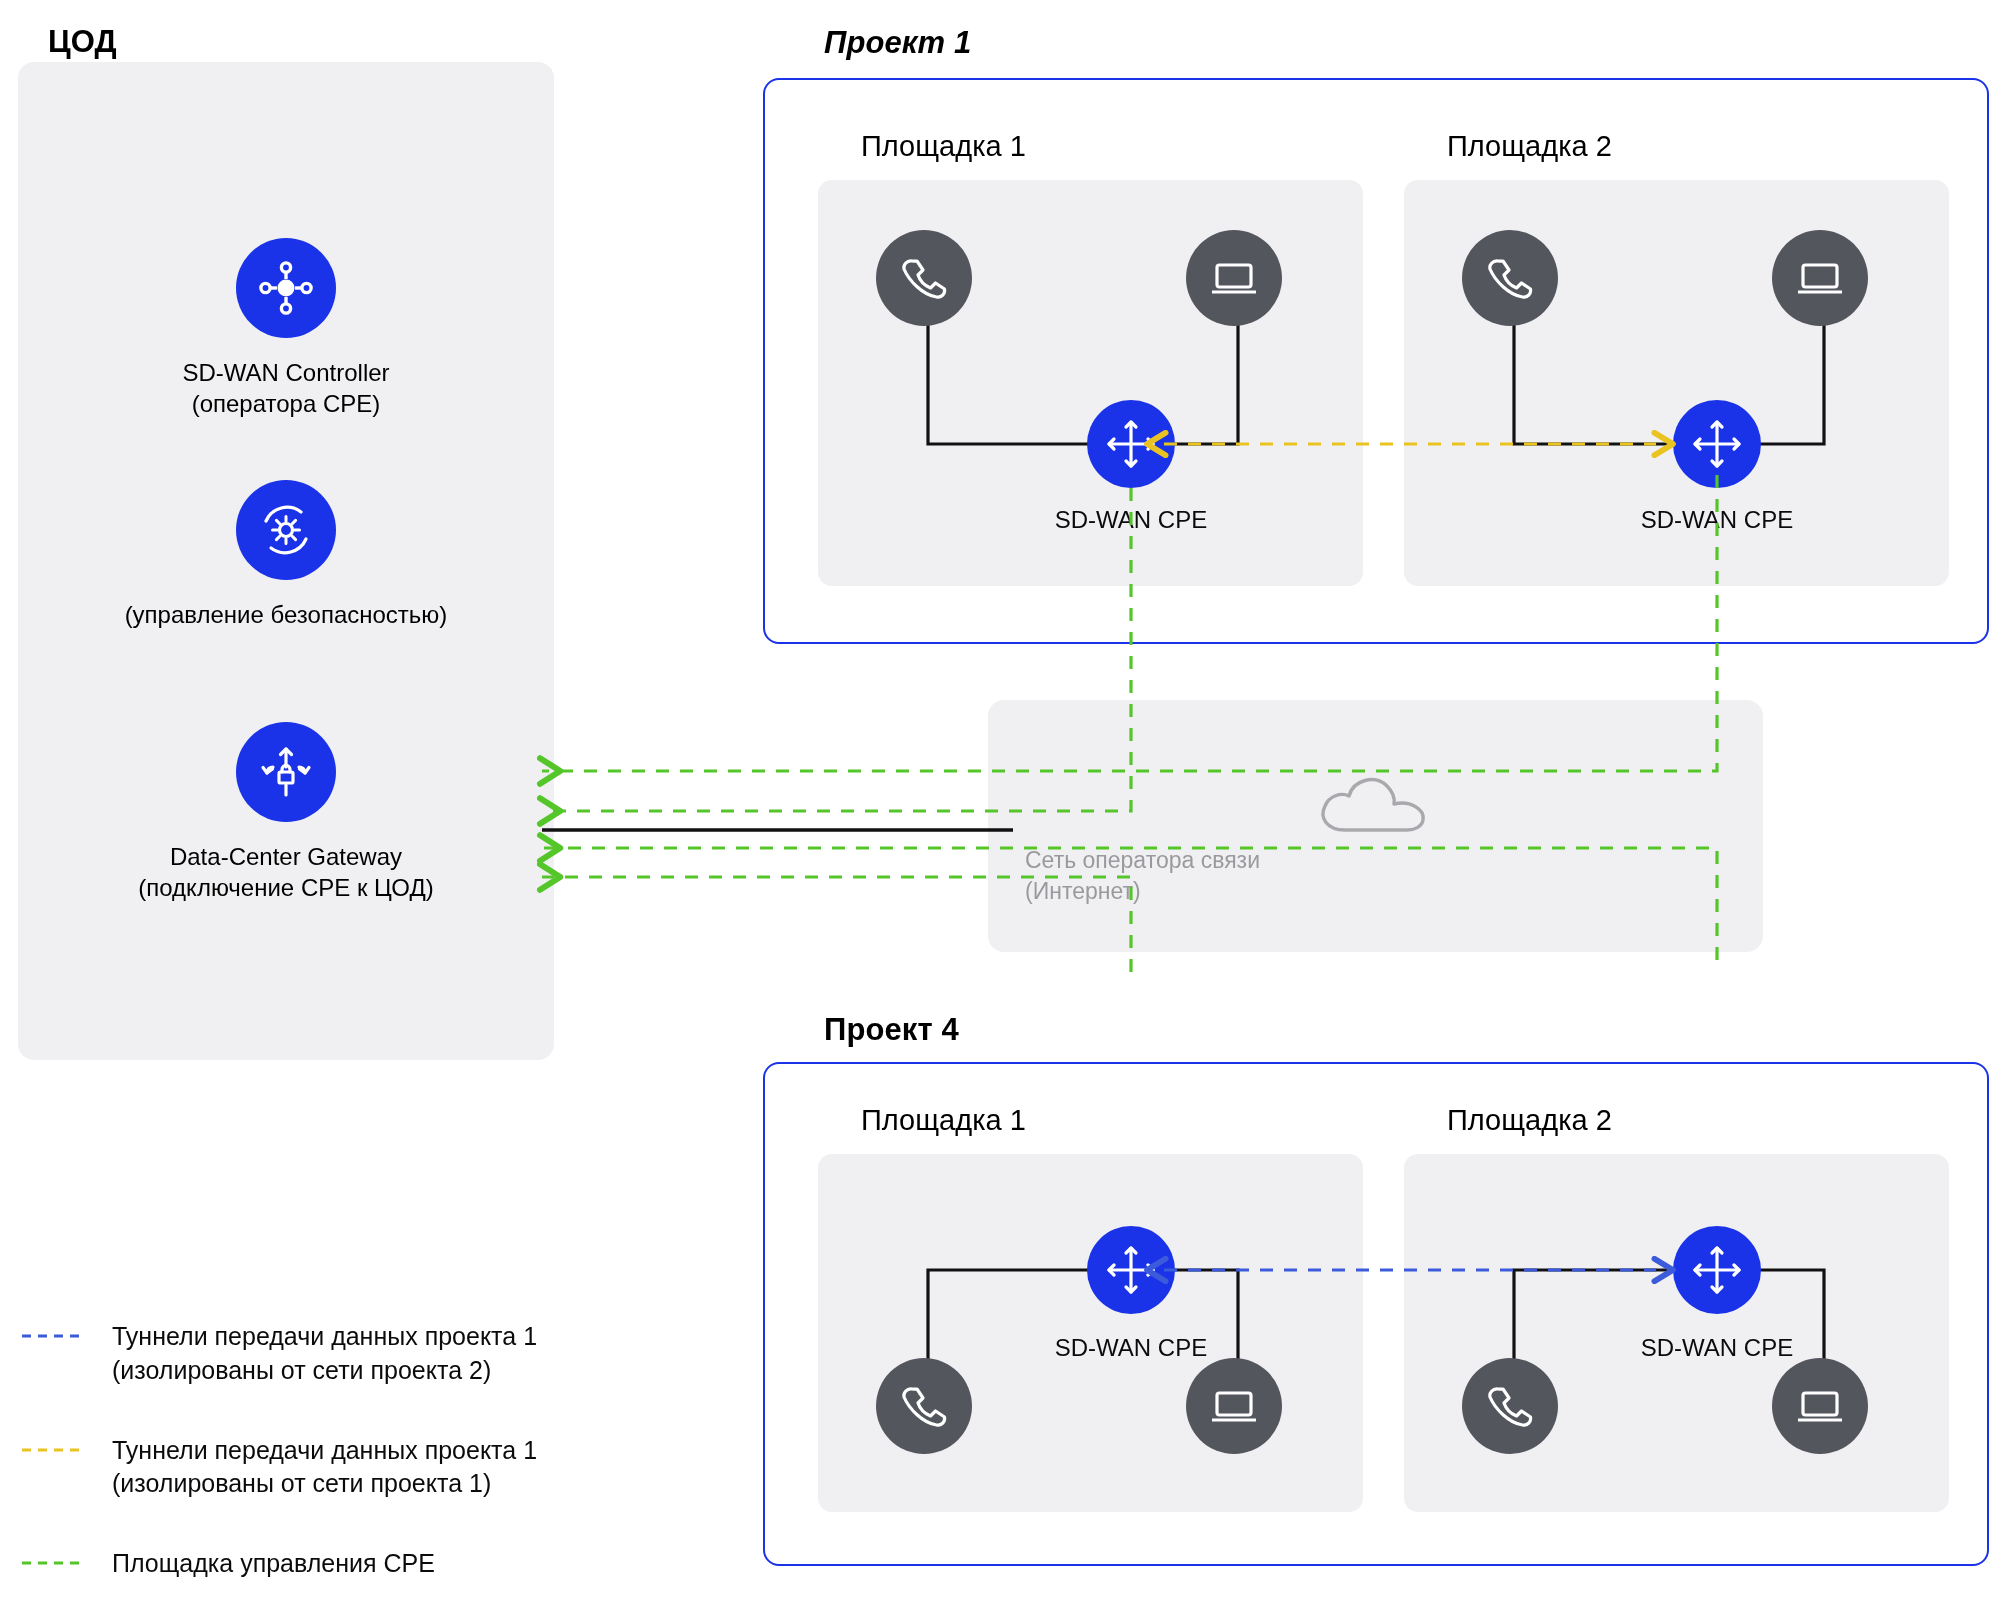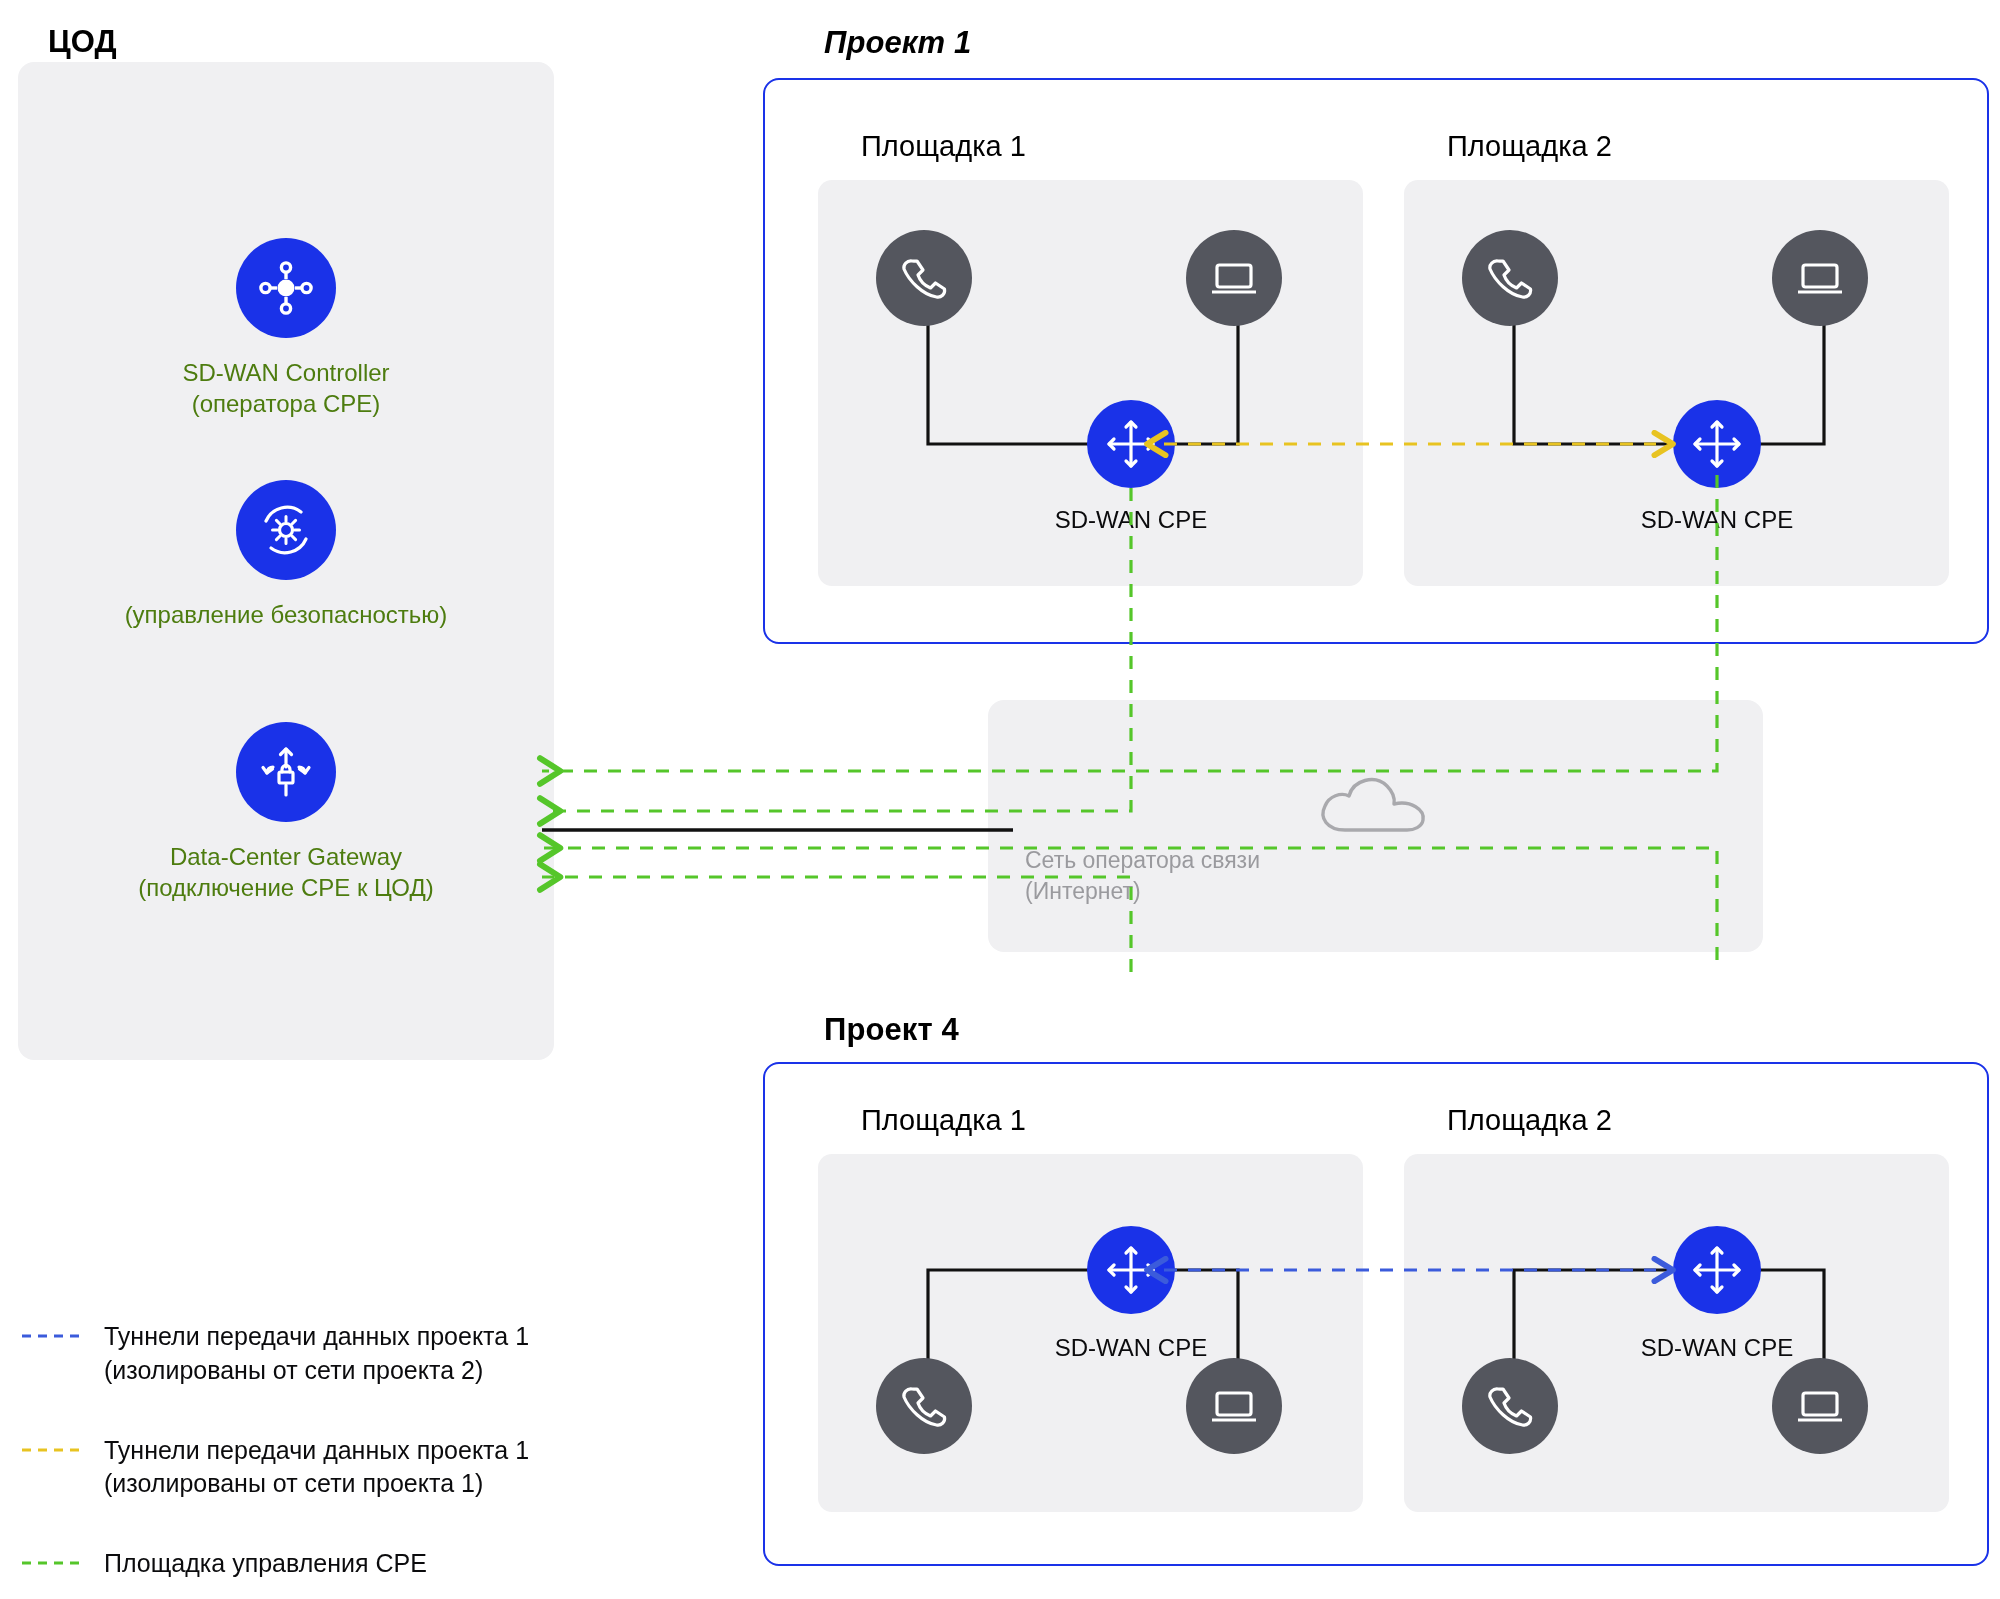--- a/index.html
+++ b/index.html
@@ -4,27 +4,27 @@
 <style>
   html,body{margin:0;padding:0;background:#ffffff;}
   body{width:2000px;height:1599px;position:relative;overflow:hidden;
        font-family:"Liberation Sans","DejaVu Sans",sans-serif;color:#000;}
   .abs{position:absolute;}
   .panel{background:#f0f0f2;border-radius:16px;}
   .projbox{border:2.5px solid #1a32e8;border-radius:16px;background:transparent;}
   .sitebox{background:#f0f0f2;border-radius:14px;}
   .hdr{font-size:31px;font-weight:bold;letter-spacing:.1px;line-height:1;}
   .sitehdr{font-size:29px;font-weight:normal;line-height:1;}
-  .nodelbl{font-size:24px;text-align:center;line-height:1.28;color:#4d7c0f;}
+  .nodelbl{font-size:24px;text-align:center;line-height:1.28;color:#000000;}
   .cpelbl{font-size:24px;text-align:center;color:#0b0b0d;line-height:1;}
   .circle{border-radius:50%;display:flex;align-items:center;justify-content:center;}
   .blue{background:#1a32e8;}
   .grey{background:#54565e;}
   .cloudlbl{font-size:23px;color:#9a9a9e;text-align:left;line-height:1.35;}
-  .legtxt{font-size:25px;line-height:1.35;color:#0b0b0d;white-space:pre-line;}
+  .legtxt{font-size:25px;line-height:1.35;color:#0b0b0d;white-space:pre-line;margin-left:8px;}
   svg{display:block;overflow:visible;}
 </style>
 </head>
 <body>
 
 <div class="abs hdr" style="left:48px;top:26px;">ЦОД</div>
 <div class="abs panel" style="left:18px;top:62px;width:536px;height:998px;"></div>
 
 <div class="abs circle blue" style="left:236px;top:238px;width:100px;height:100px;">
   <svg width="62" height="62" viewBox="0 0 62 62" fill="none" stroke="#fff" stroke-width="3.4">

